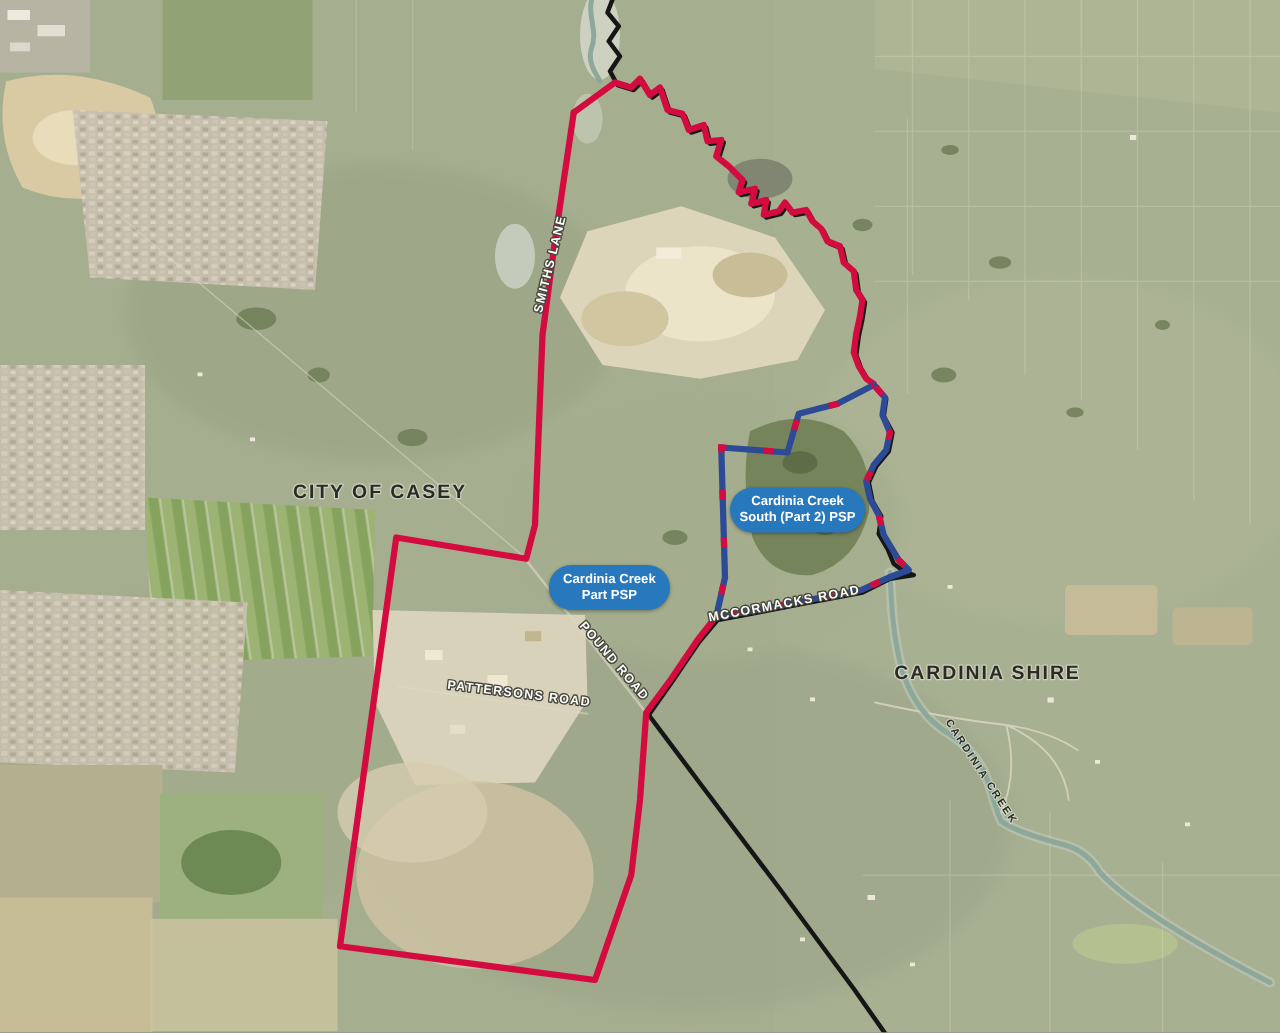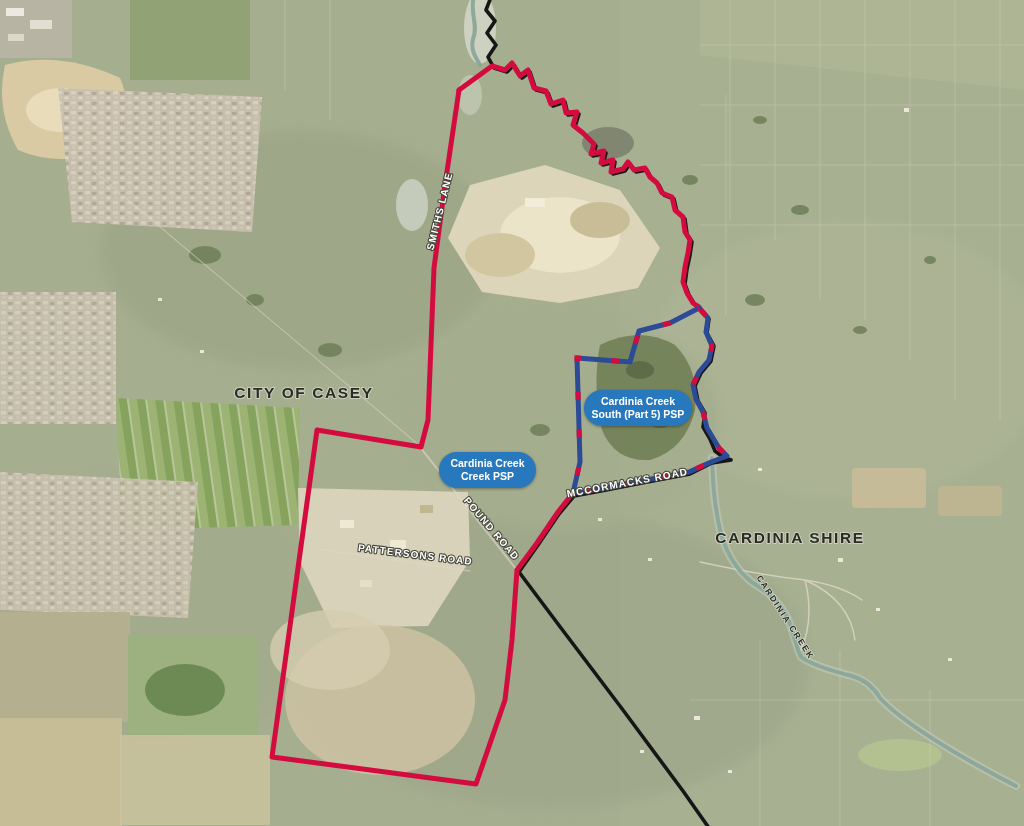--- a/index.html
+++ b/index.html
@@ -201,19 +201,19 @@
 
     <text class="road-lbl" text-anchor="middle" transform="translate(443,212) rotate(-76)">SMITHS LANE</text>
     <text class="road-lbl" text-anchor="middle" transform="translate(489,531) rotate(49.5)">POUND ROAD</text>
     <text class="road-lbl" text-anchor="middle" transform="translate(415,558) rotate(7)">PATTERSONS ROAD</text>
     <text class="road-lbl" text-anchor="middle" transform="translate(628,486) rotate(-10.5)">MCCORMACKS ROAD</text>
     <text class="creek-lbl" text-anchor="middle" transform="translate(783,619) rotate(57)">CARDINIA CREEK</text>
   </svg>
 
   <div class="badge badge-psp-south">
     <span>Cardinia Creek</span>
-    <span>Creek PSP</span>
+    <span>Part PSP</span>
   </div>
   <div class="badge badge-psp-part2">
     <span>Cardinia Creek</span>
-    <span>South (Part 5) PSP</span>
+    <span>South (Part 2) PSP</span>
   </div>
 </div>
 
 </body></html>

